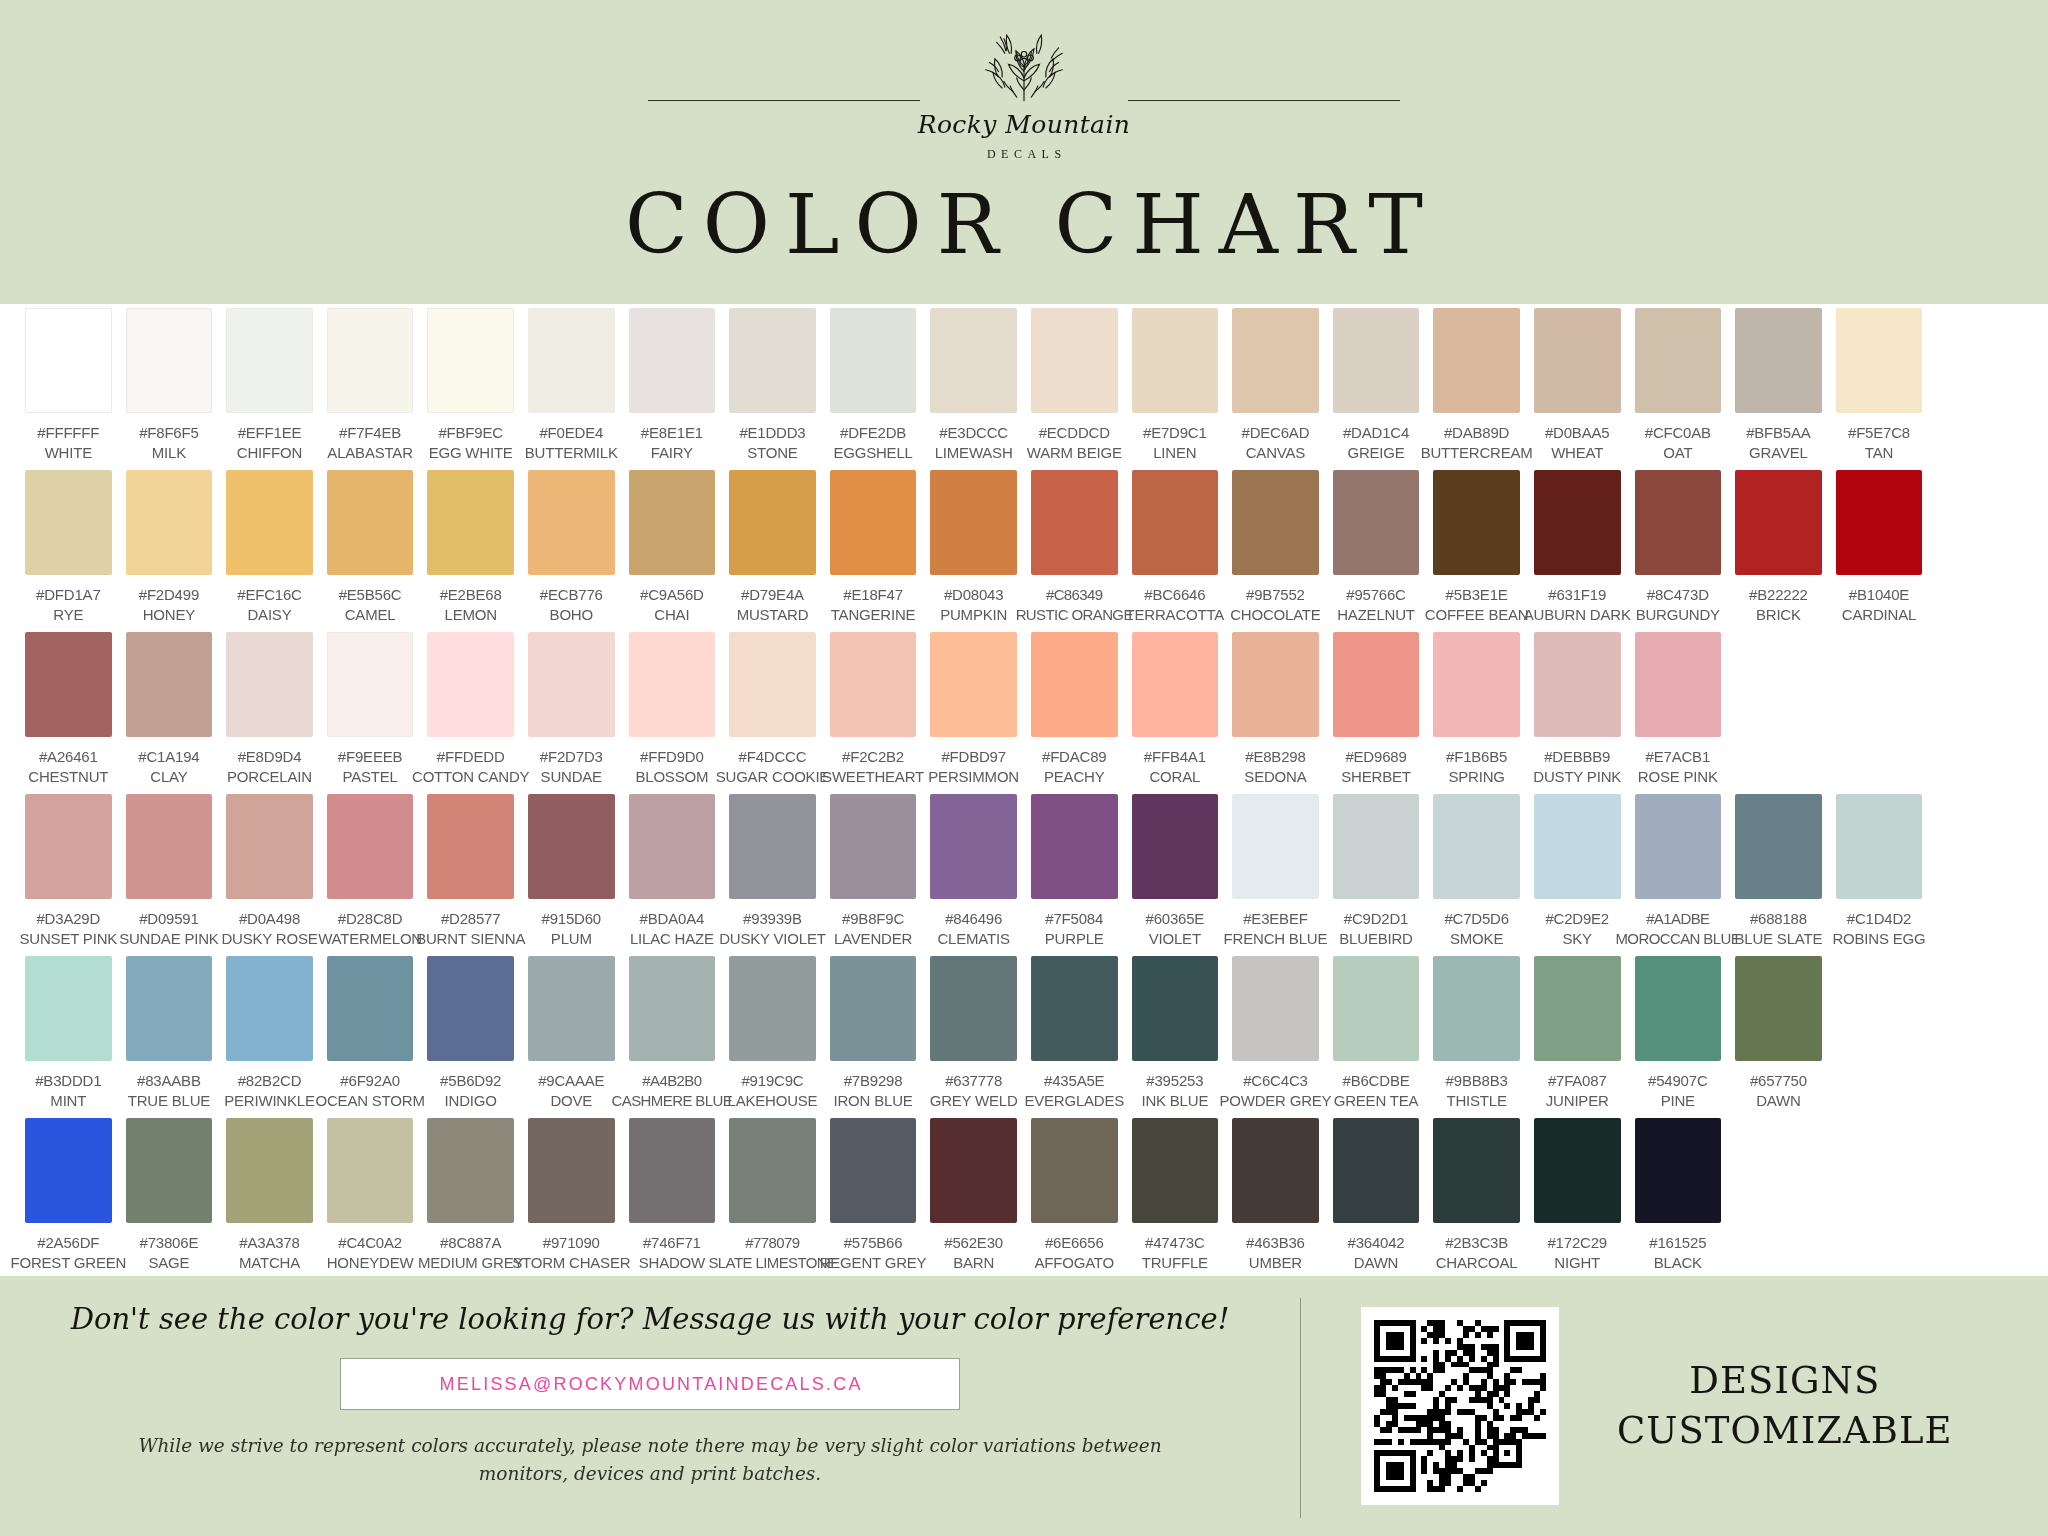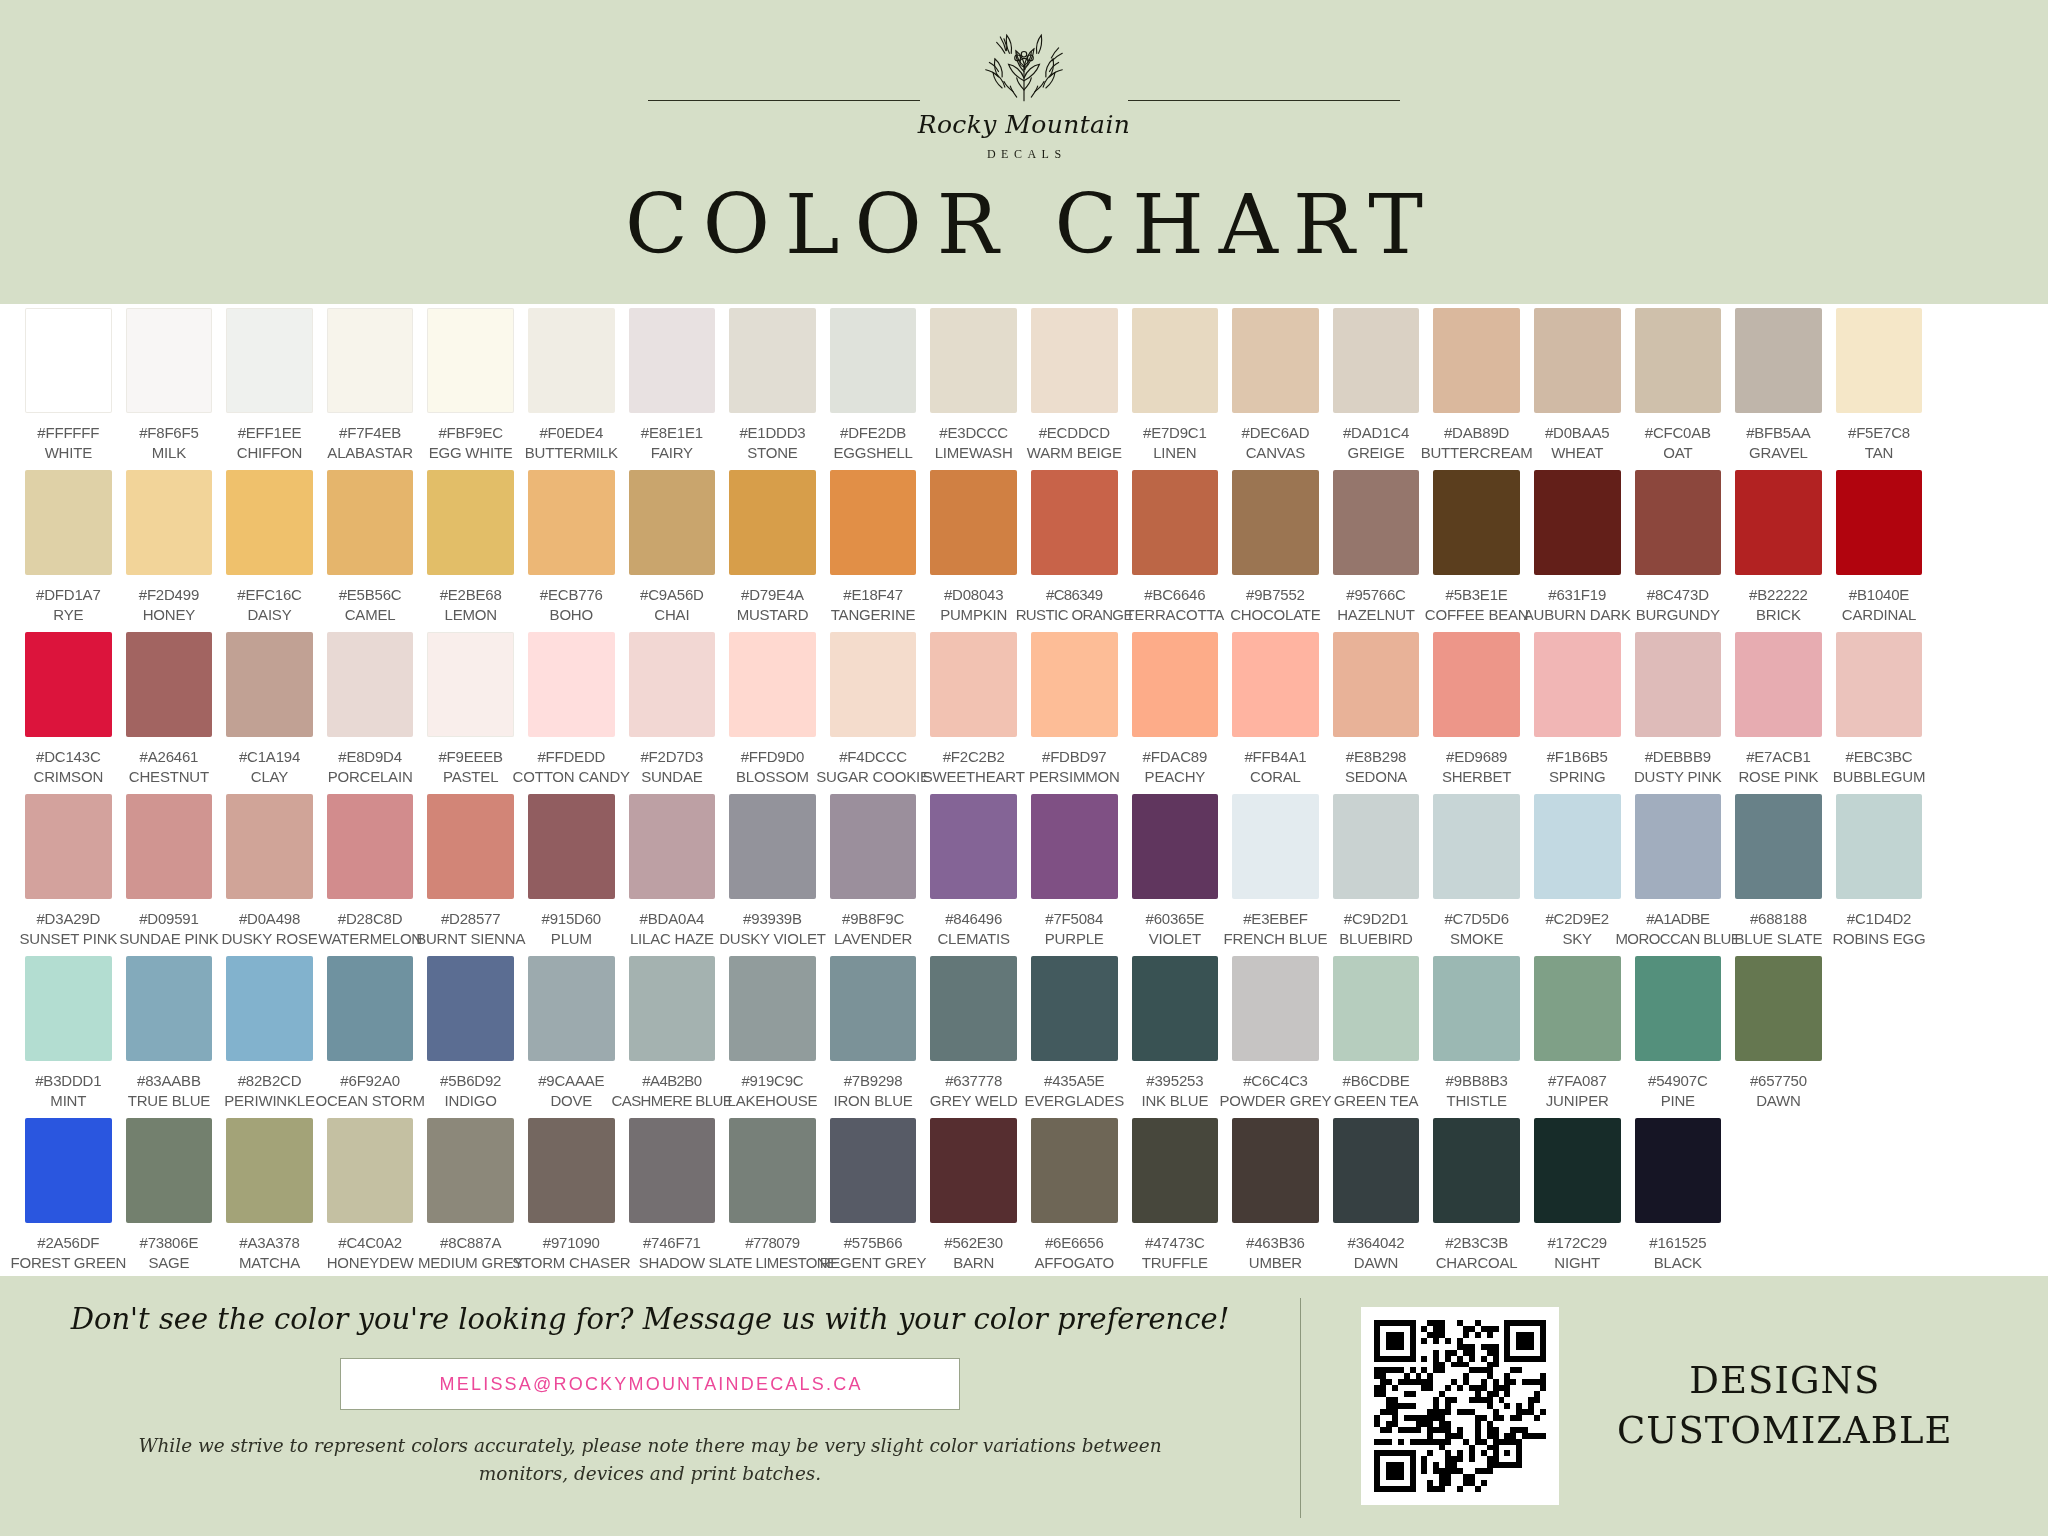--- a/index.html
+++ b/index.html
@@ -535,27 +535,20 @@
           <div class="swatch" title="CARDINAL #B1040E" style="background: rgb(177, 4, 14);"></div>
           <div class="labels">
             <span class="hexline">#B1040E</span>
             <span class="nameline">CARDINAL</span>
           </div>
         </div>
         <div class="cell empty"></div>
       </div>
       <div class="prow">
         <div class="cell">
-          <div class="swatch" title="CRIMSON #DC143C" style="background: rgb(220, 20, 60);"></div>
-          <div class="labels">
-            <span class="hexline">#DC143C</span>
-            <span class="nameline">CRIMSON</span>
-          </div>
-        </div>
-        <div class="cell">
           <div class="swatch" title="CHESTNUT #A26461" style="background: rgb(162, 100, 97);"></div>
           <div class="labels">
             <span class="hexline">#A26461</span>
             <span class="nameline">CHESTNUT</span>
           </div>
         </div>
         <div class="cell">
           <div class="swatch" title="CLAY #C1A194" style="background: rgb(193, 161, 148);"></div>
           <div class="labels">
             <span class="hexline">#C1A194</span>
@@ -658,27 +651,20 @@
           <div class="labels">
             <span class="hexline">#DEBBB9</span>
             <span class="nameline">DUSTY PINK</span>
           </div>
         </div>
         <div class="cell">
           <div class="swatch" title="ROSE PINK #E7ACB1" style="background: rgb(231, 172, 177);"></div>
           <div class="labels">
             <span class="hexline">#E7ACB1</span>
             <span class="nameline">ROSE PINK</span>
-          </div>
-        </div>
-        <div class="cell">
-          <div class="swatch" title="BUBBLEGUM #EBC3BC" style="background: rgb(235, 195, 188);"></div>
-          <div class="labels">
-            <span class="hexline">#EBC3BC</span>
-            <span class="nameline">BUBBLEGUM</span>
           </div>
         </div>
         <div class="cell empty"></div>
       </div>
       <div class="prow">
         <div class="cell">
           <div class="swatch" title="SUNSET PINK #D3A29D" style="background: rgb(211, 162, 157);"></div>
           <div class="labels">
             <span class="hexline">#D3A29D</span>
             <span class="nameline">SUNSET PINK</span>

